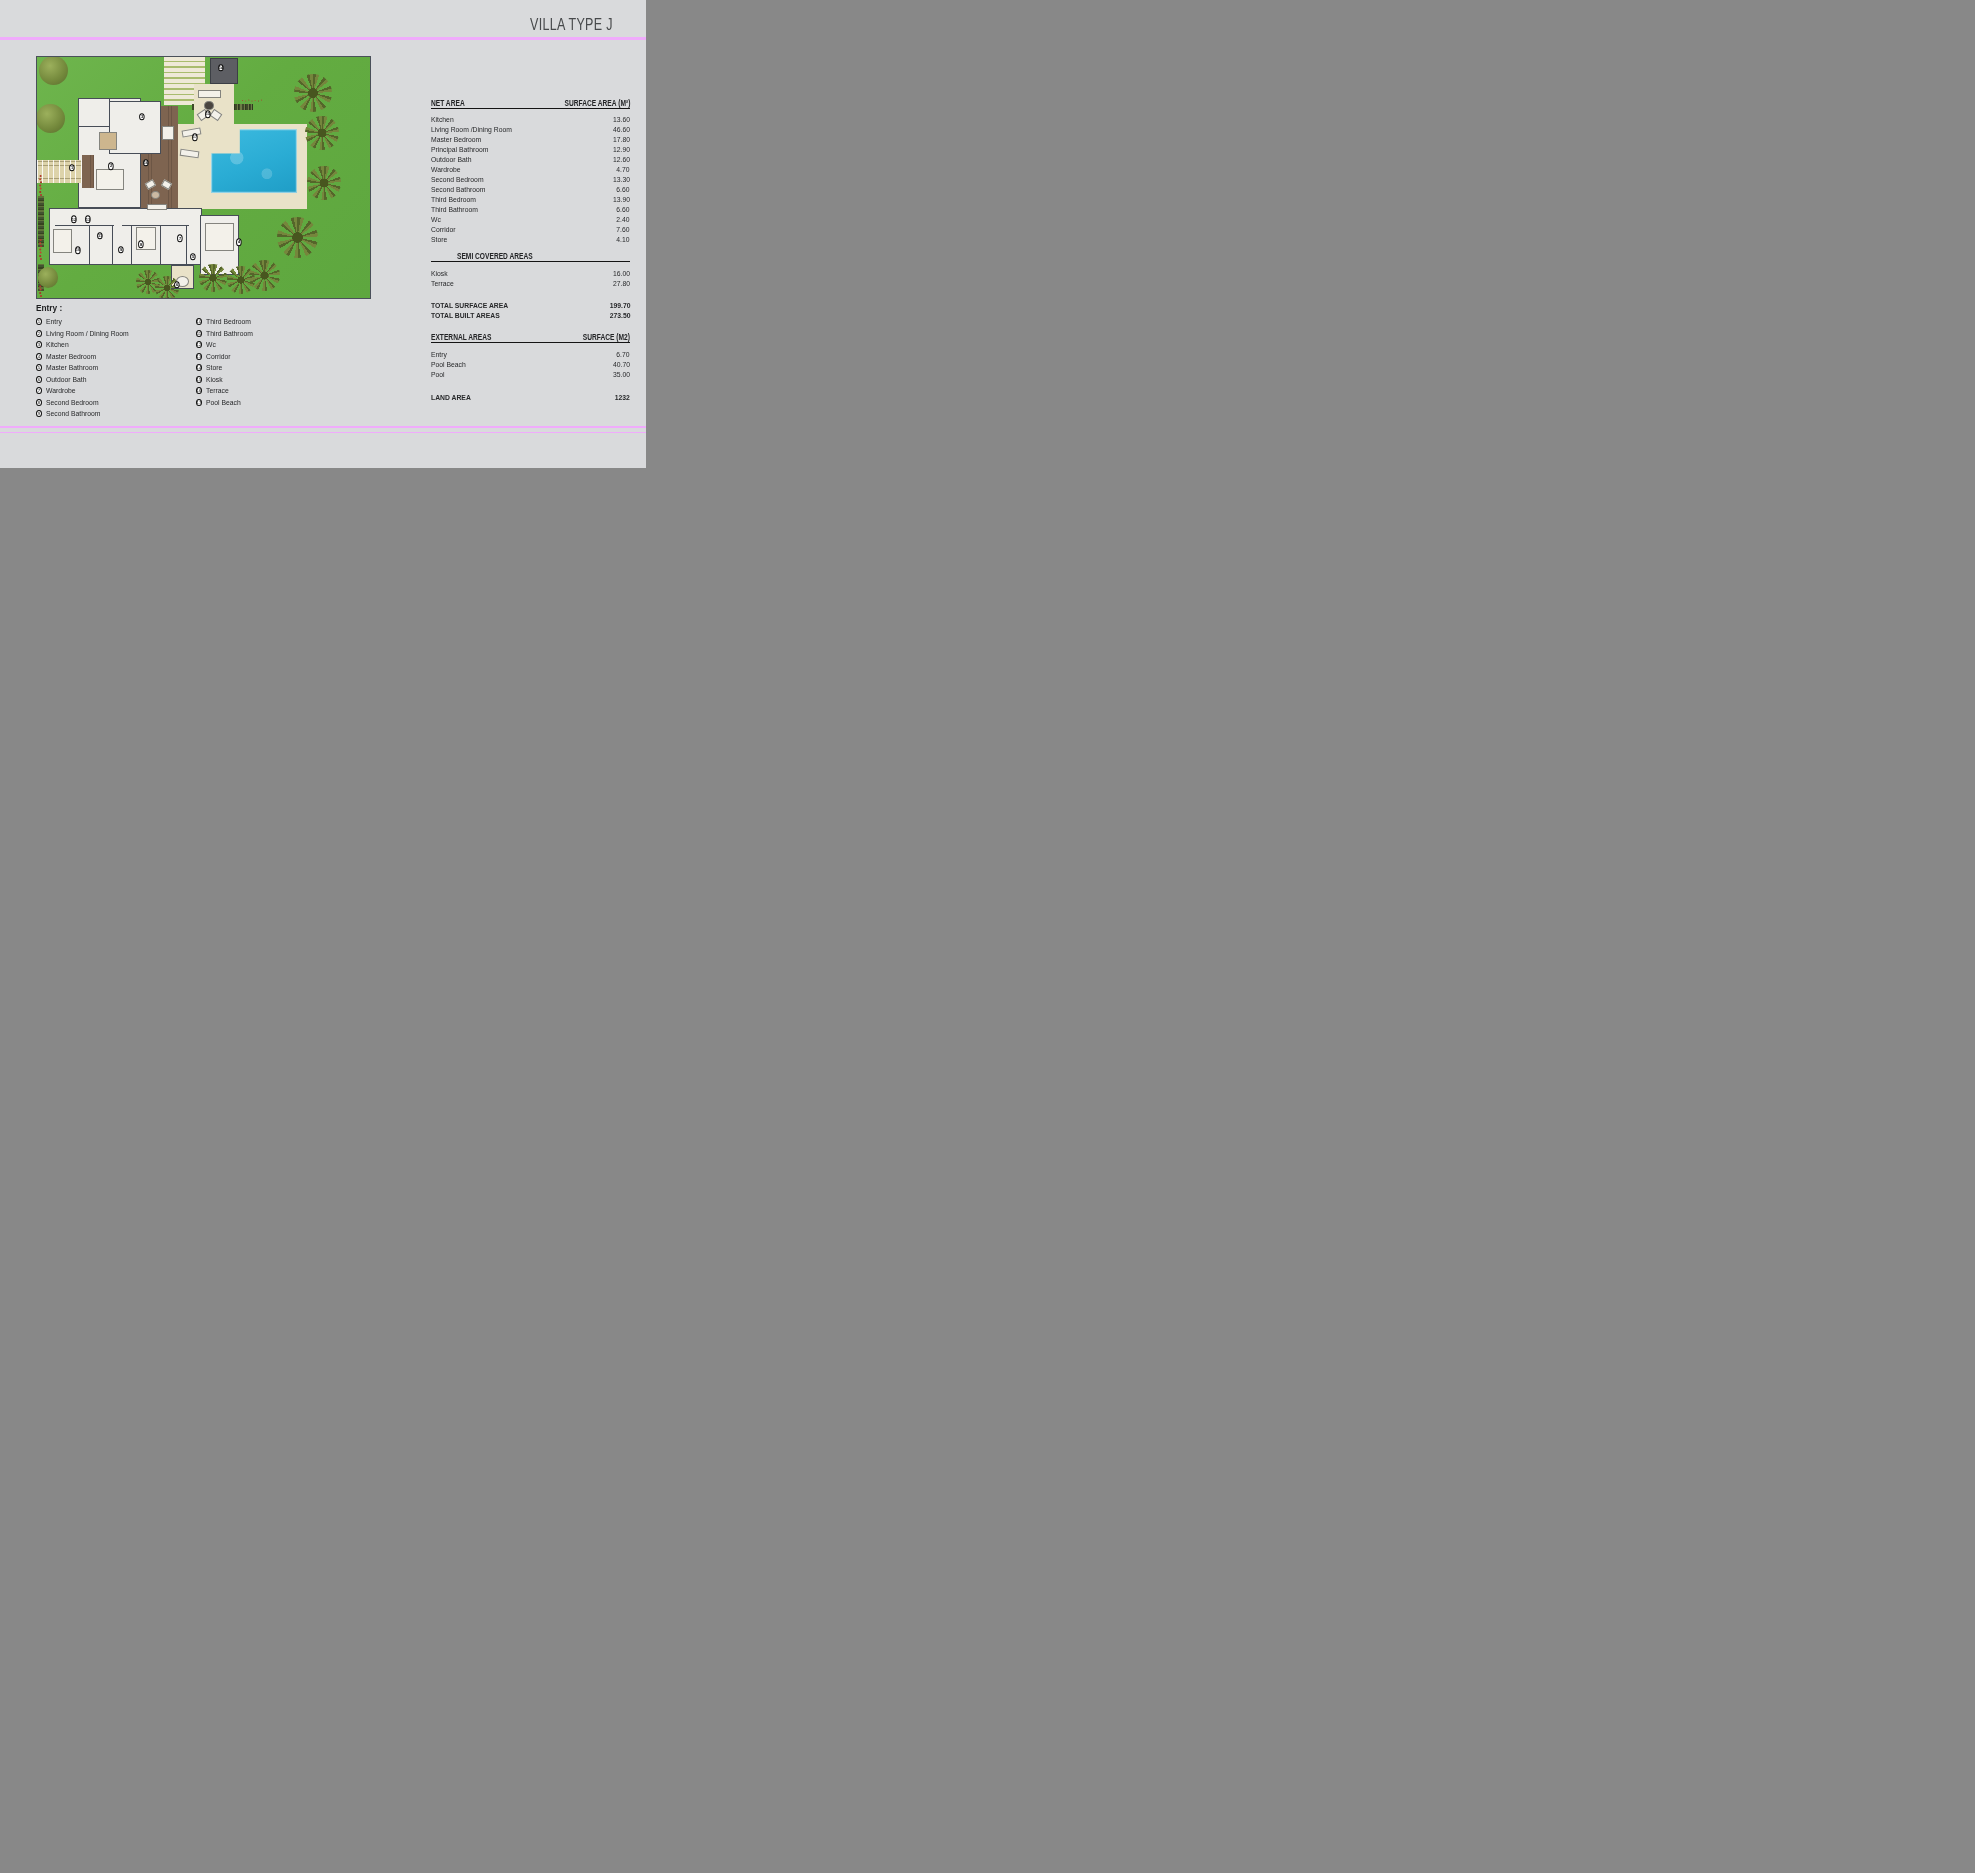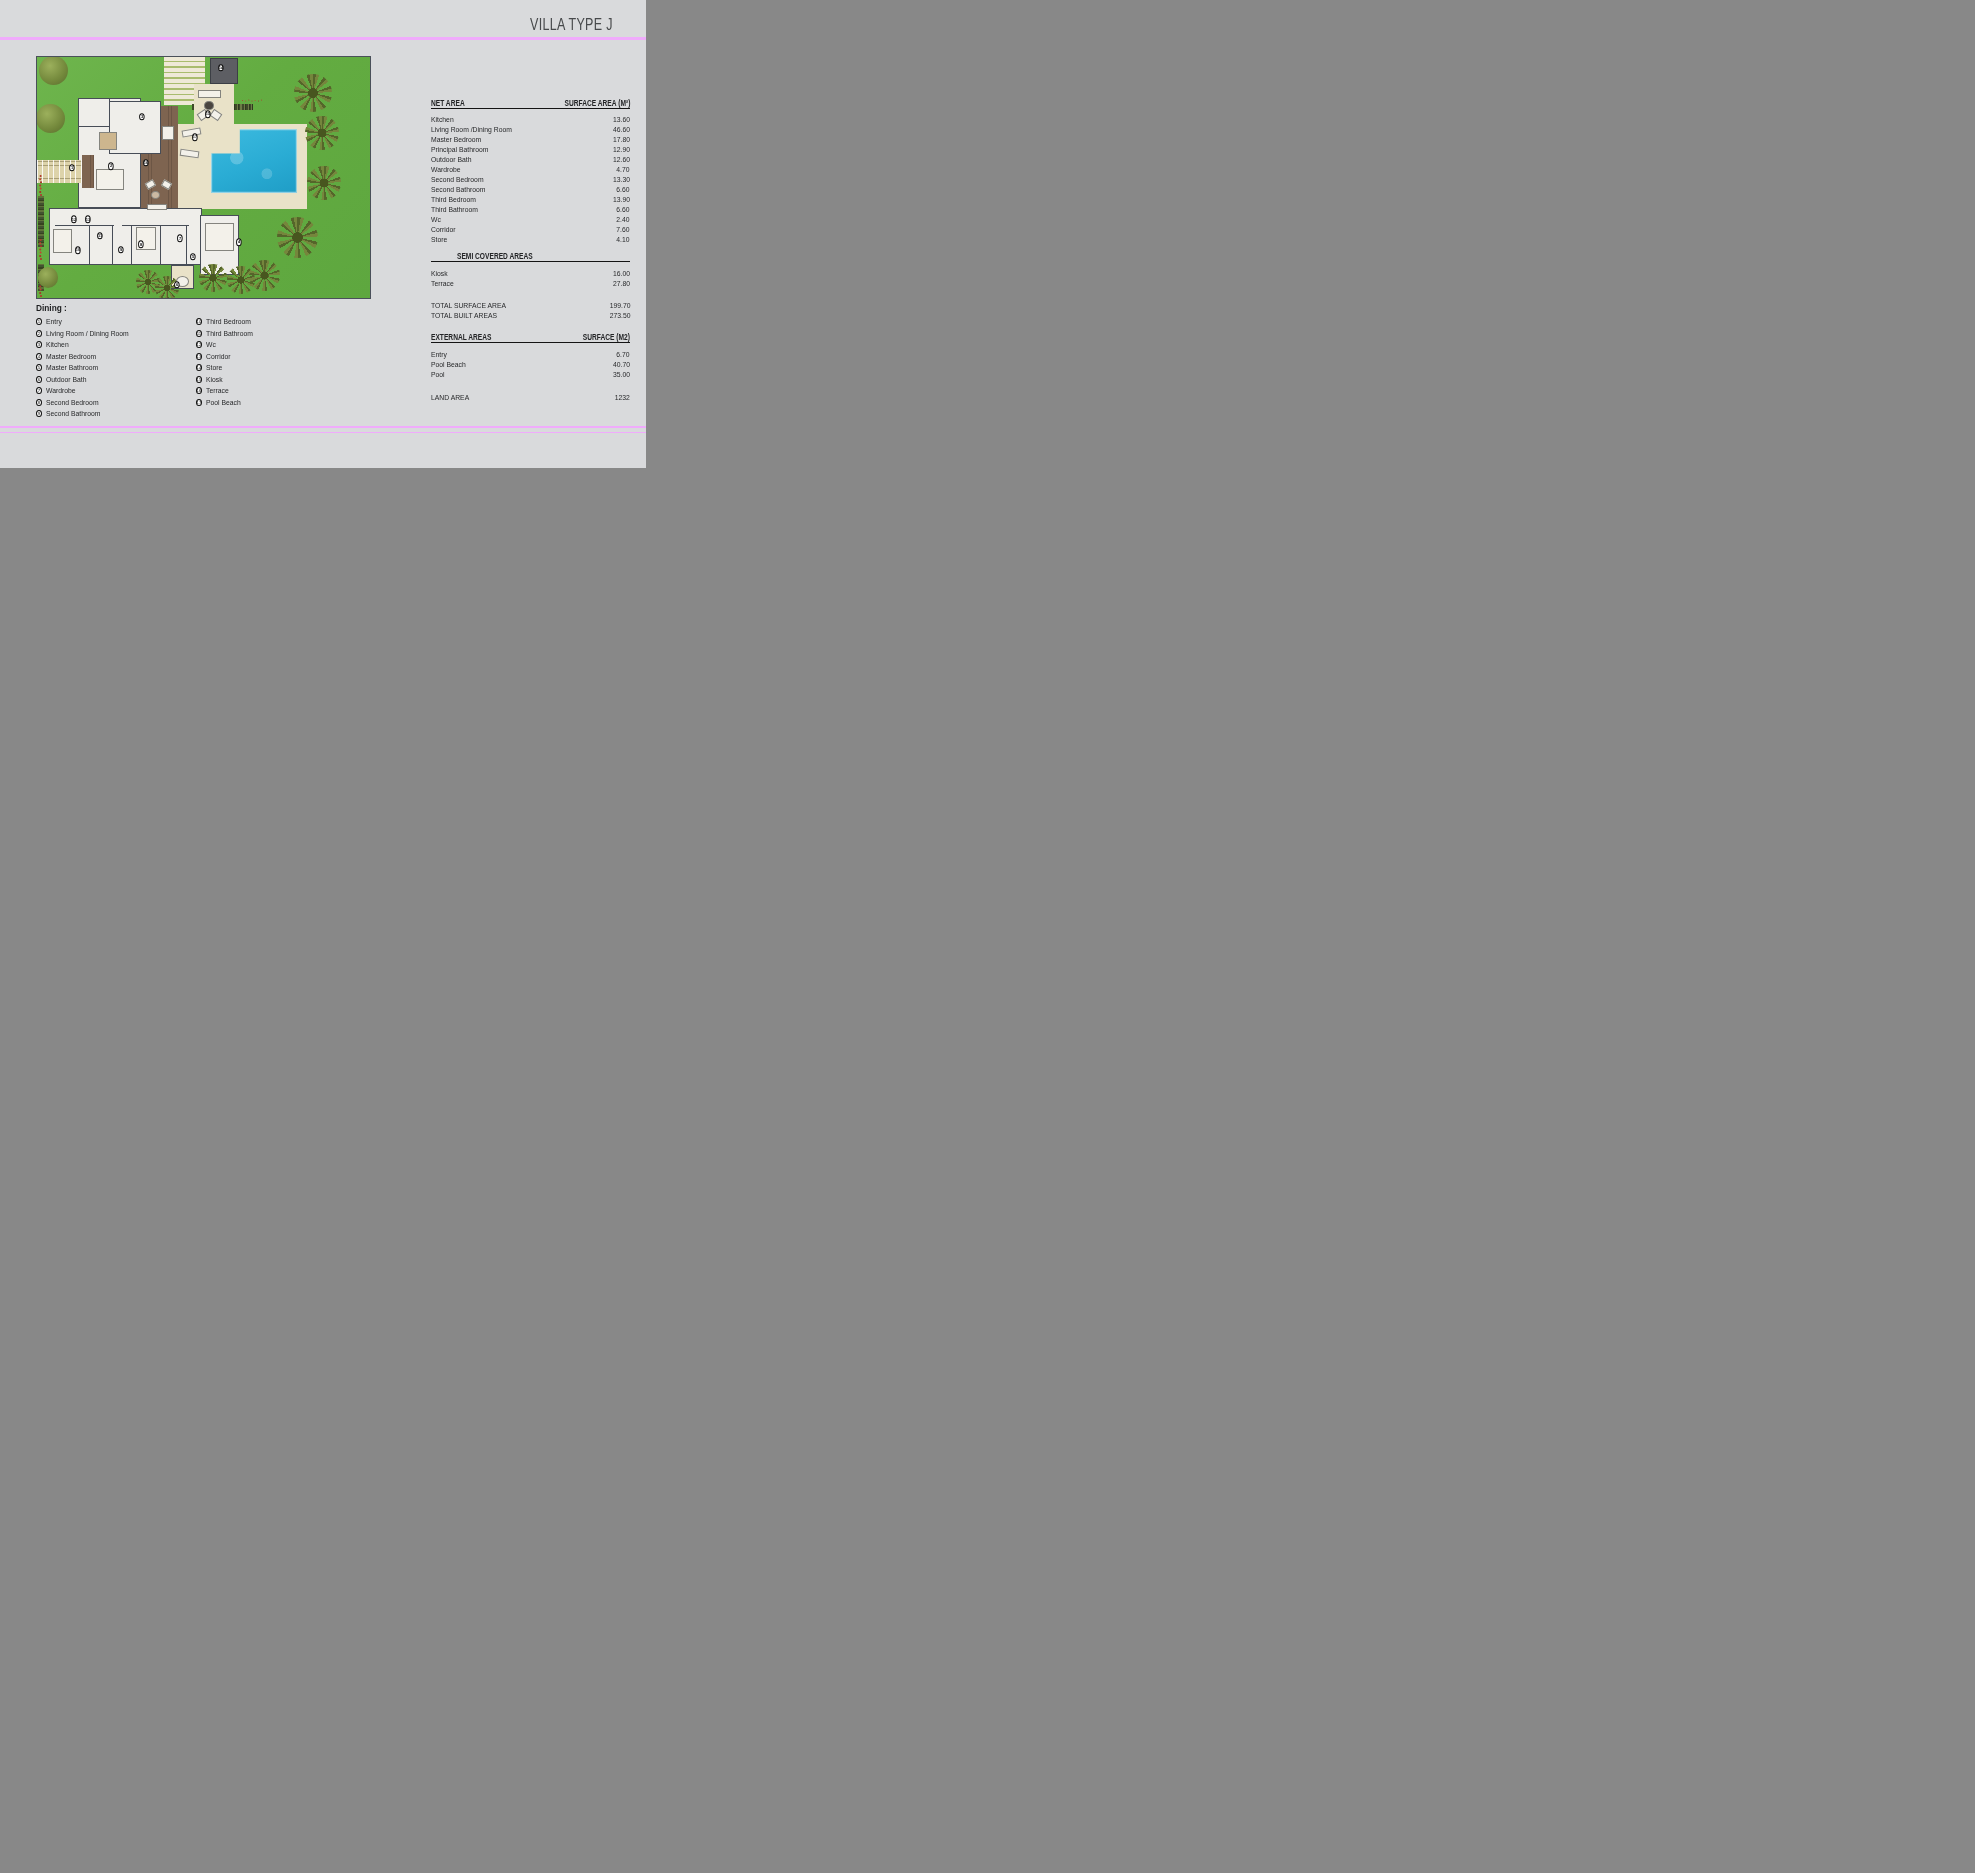--- a/index.html
+++ b/index.html
@@ -20,21 +20,21 @@
   .cond{display:inline-block;transform:scaleX(.85);}
   .lbl{transform-origin:left center;}
   .val{transform-origin:right center;}
   
   .panel{position:absolute;left:431px;top:40px;width:199px;height:386px;color:var(--ink);}
   .phead{position:absolute;width:100%;display:flex;justify-content:space-between;font-weight:700;font-size:8.3px;}
   .phead .lbl{transform:scaleX(.8);} .phead .val{transform:scaleX(.8);}
   .rule{position:absolute;width:100%;height:1.2px;background:#141414;}
   .rows{position:absolute;width:100%;}
   .trow{display:flex;justify-content:space-between;align-items:center;height:10px;font-size:8px;color:#27282a;}
-  .trow.bold{font-weight:400;height:10.3px;text-align:center;}
+  .trow.bold{font-weight:700;height:10.3px;text-align:center;}
   
   .legend-head{position:absolute;left:36px;top:303px;font-size:8.3px;font-weight:700;color:#1d1e20;}
   .lcol{position:absolute;top:316px;}
   .lcol-left{left:36px;} .lcol-right{left:196px;}
   .litem{display:flex;align-items:center;height:11.5px;gap:3.6px;font-size:8px;color:#27282a;}
   .circ{flex:0 0 auto;width:6px;height:7.1px;border:0.7px solid #111;border-radius:50%;background:#fdfdfd;
         display:flex;align-items:center;justify-content:center;font-size:4.3px;color:#111;}
   
   .plan{position:absolute;left:36px;top:56px;width:335px;height:243px;
         background:linear-gradient(135deg,#6eb54d 0%,#63ac41 45%,#5ea73f 100%);
@@ -165,21 +165,21 @@
         <div class="marker" style="left: 19%; top: 74.2%;">11</div>
         <div class="marker" style="left: 11.2%; top: 67.4%;">12</div>
         <div class="marker" style="left: 15.2%; top: 67.4%;">13</div>
         <div class="marker" style="left: 55.3%; top: 4.4%;">14</div>
         <div class="marker" style="left: 51.5%; top: 23.7%;">15</div>
         <div class="marker" style="left: 32.8%; top: 43.8%;">16</div>
         <div class="marker" style="left: 47.4%; top: 33.2%;">17</div>
       </div>
   </div>
 
-  <div class="legend-head">Dining :</div>
+  <div class="legend-head">Entry :</div>
   <div class="lcol lcol-left">
       <div class="litem">
         <span class="circ">1</span>
         <span class="cond lbl">Entry</span>
       </div>
       <div class="litem">
         <span class="circ">2</span>
         <span class="cond lbl">Living Room / Dining Room</span>
       </div>
       <div class="litem">

